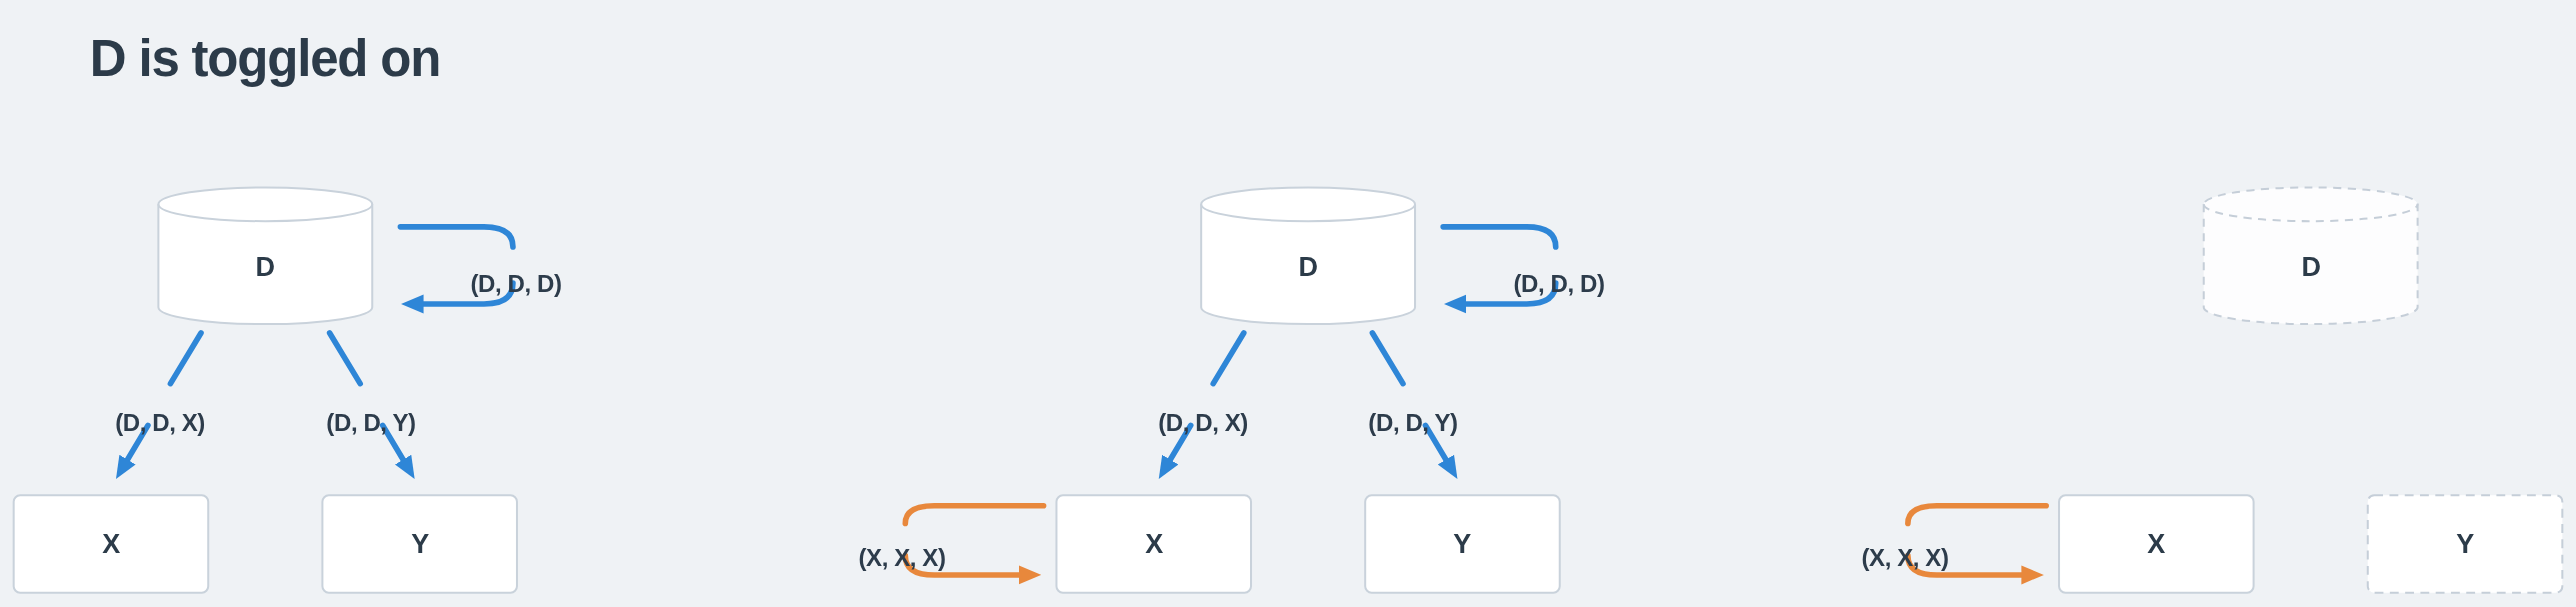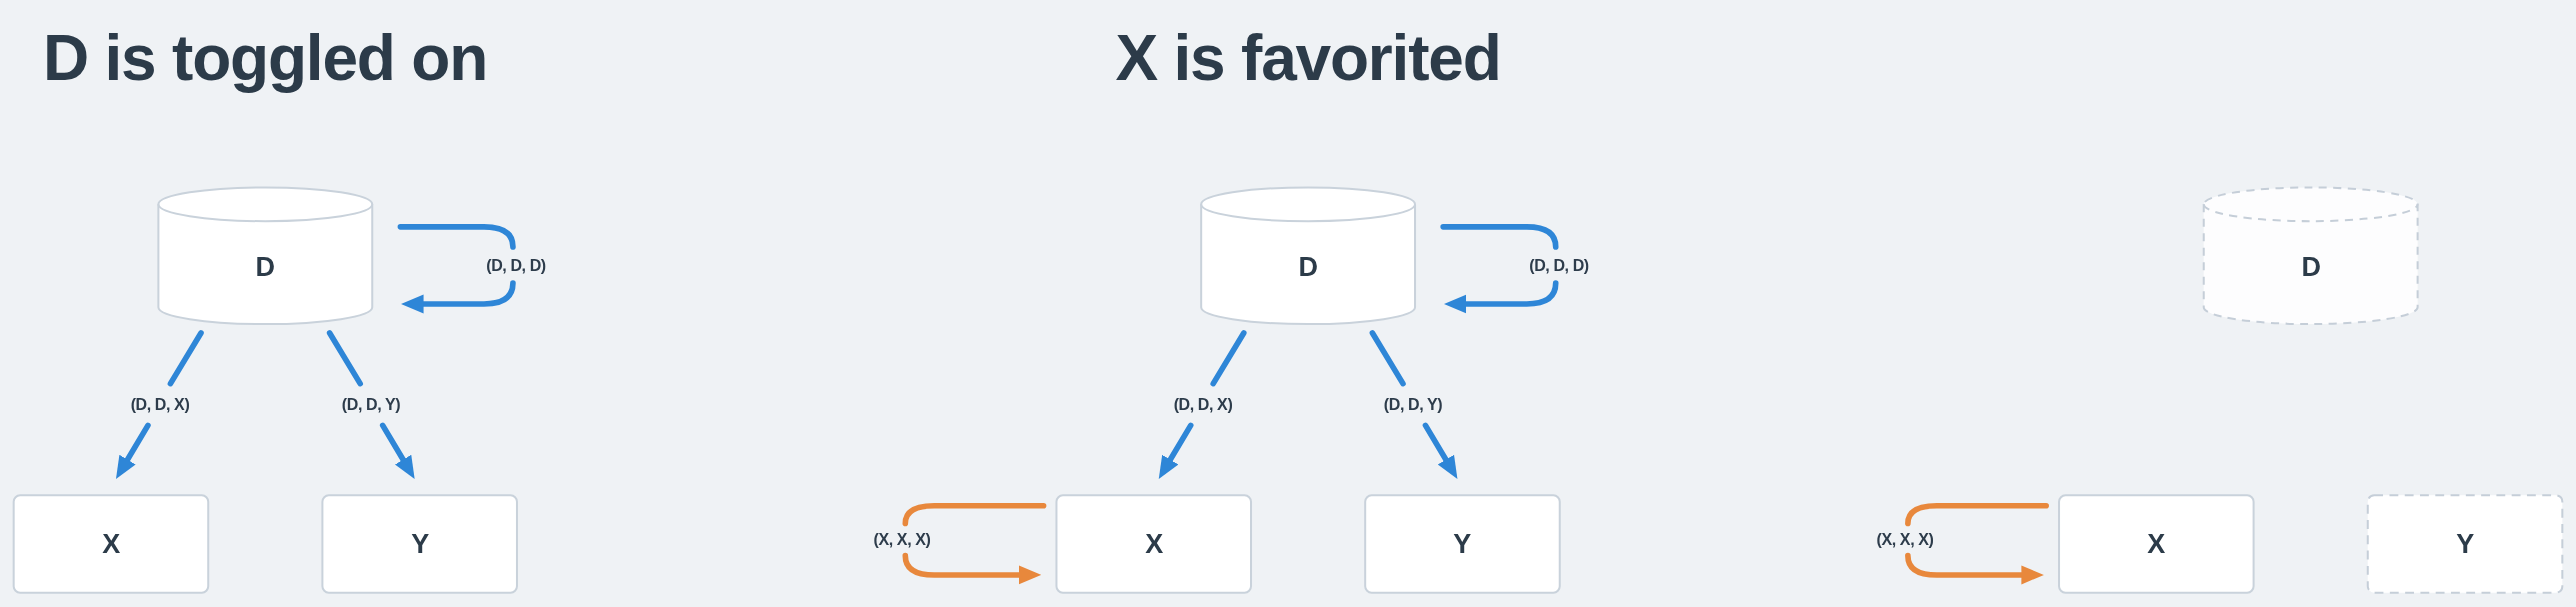--- a/index.html
+++ b/index.html
@@ -7,23 +7,23 @@
     width:2576px;height:608px;position:relative;overflow:hidden;
     background:#eff2f5;
     font-family:"Liberation Sans", sans-serif;
   }
   #stage{position:absolute;inset:0;width:2576px;height:608px;}
   svg{position:absolute;left:0;top:0;}
   .lbl{
     position:absolute;transform:translate(-50%,-50%);
     font-weight:700;color:#2c3b49;white-space:nowrap;line-height:1;
   }
-  .title{font-size:64px;letter-spacing:-1.2px;}
+  .title{font-size:51px;letter-spacing:-1.2px;}
   .node{font-size:27px;letter-spacing:-0.4px;}
-  .tuple{font-size:16px;letter-spacing:-0.4px;color:#2d3c4b;}
+  .tuple{font-size:24px;letter-spacing:-0.4px;color:#2d3c4b;margin-top:18px;}
   .shape{fill:#ffffff;stroke:#c9d2db;stroke-width:2.5;}
   .rim{fill:none;stroke:#c9d2db;stroke-width:2.5;}
   .shape-dashed{fill:#fdfdfe;stroke:#c5ced8;stroke-width:2.5;stroke-dasharray:10 8;}
   .rim-dashed{fill:none;stroke:#c5ced8;stroke-width:2.5;stroke-dasharray:10 8;}
   .box-dashed{fill:#ffffff;stroke:#c5ced8;stroke-width:2.5;stroke-dasharray:11 8;}
   .blue{fill:none;stroke:#2e86d7;stroke-width:7;stroke-linecap:round;}
   .orange{fill:none;stroke:#e8883c;stroke-width:7;stroke-linecap:round;}
 </style>
 </head>
 <body>
@@ -92,21 +92,20 @@
   </svg>
 
   <div class="lbl title" style="left:265px;top:58px;">D is toggled on</div>
   <div class="lbl node" style="left:265px;top:267px;">D</div>
   <div class="lbl tuple" style="left:516px;top:266px;">(D, D, D)</div>
   <div class="lbl tuple" style="left:160px;top:405px;">(D, D, X)</div>
   <div class="lbl tuple" style="left:371px;top:405px;">(D, D, Y)</div>
   <div class="lbl node" style="left:111px;top:544px;">X</div>
   <div class="lbl node" style="left:420px;top:544px;">Y</div>
 
-  <div class="lbl title" style="left:1308px;top:58px;">X is favorited</div>
   <div class="lbl node" style="left:1308px;top:267px;">D</div>
   <div class="lbl tuple" style="left:1559px;top:266px;">(D, D, D)</div>
   <div class="lbl tuple" style="left:1203px;top:405px;">(D, D, X)</div>
   <div class="lbl tuple" style="left:1413px;top:405px;">(D, D, Y)</div>
   <div class="lbl tuple" style="left:902px;top:540px;">(X, X, X)</div>
   <div class="lbl node" style="left:1154px;top:544px;">X</div>
   <div class="lbl node" style="left:1462px;top:544px;">Y</div>
 
   <div class="lbl node" style="left:2311px;top:267px;">D</div>
   <div class="lbl tuple" style="left:1905px;top:540px;">(X, X, X)</div>

